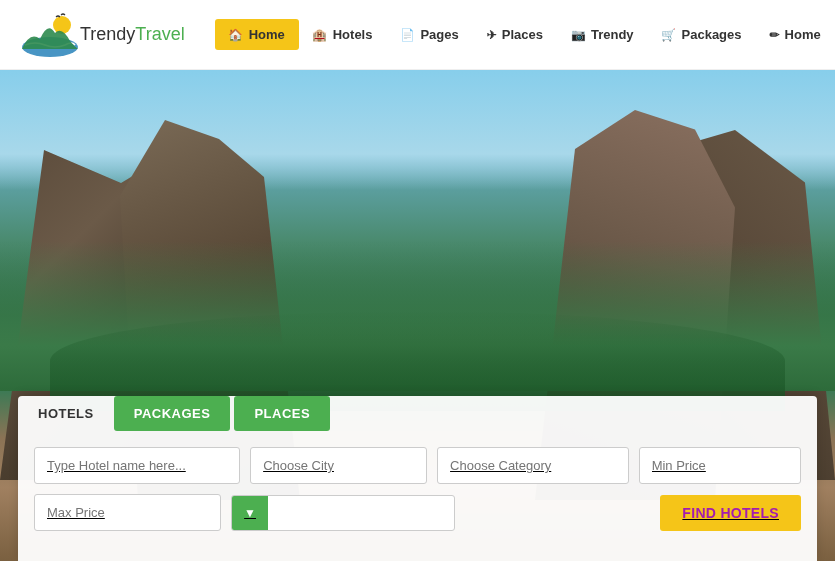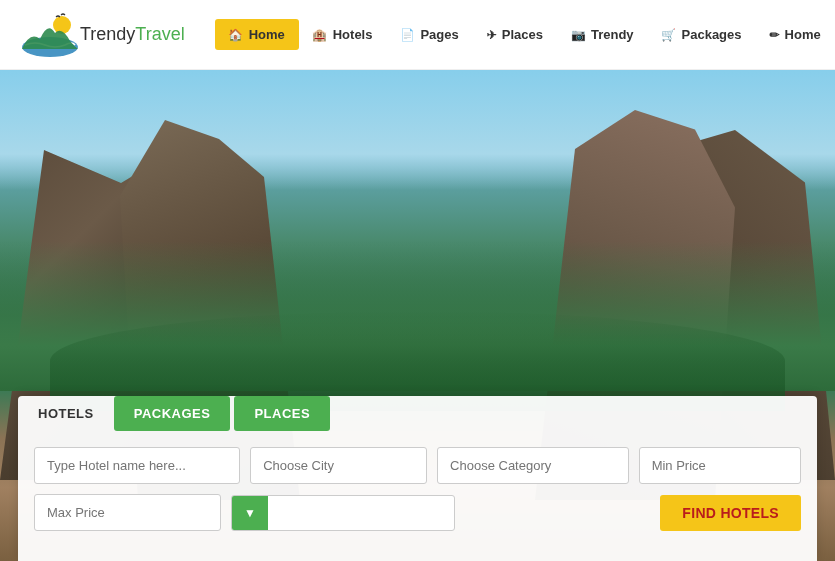--- a/index.html
+++ b/index.html
@@ -168,20 +168,21 @@
       color: #fff;
       border-radius: 3px;
       margin-left: 4px;
     }
     .search-row {
       display: flex;
       gap: 10px;
       padding: 0 16px;
       margin-bottom: 10px;
       align-items: center;
+      text-decoration: underline;
     }
     .search-input-group {
       display: flex;
       align-items: center;
       border: 1px solid #ccc;
       border-radius: 3px;
       background: #fff;
       overflow: hidden;
     }
     .search-input-group input {
@@ -203,21 +204,21 @@
     }
     .input-hotel { flex: 1.4; }
     .input-city { flex: 1.2; }
     .input-category { flex: 1.3; }
     .input-price { flex: 1.1; }
     .input-maxprice { flex: 1; align-items: flex-end; }
     .input-offer { flex: 1.2; }
 
     .find-btn {
       background: #f5c518;
-      color: #b91c1c;
+      color: #a21caf;
       border: none;
       padding: 10px 22px;
       font-size: 14px;
       font-weight: 700;
       border-radius: 3px;
       cursor: pointer;
       white-space: nowrap;
       letter-spacing: 0.3px;
     }
 

